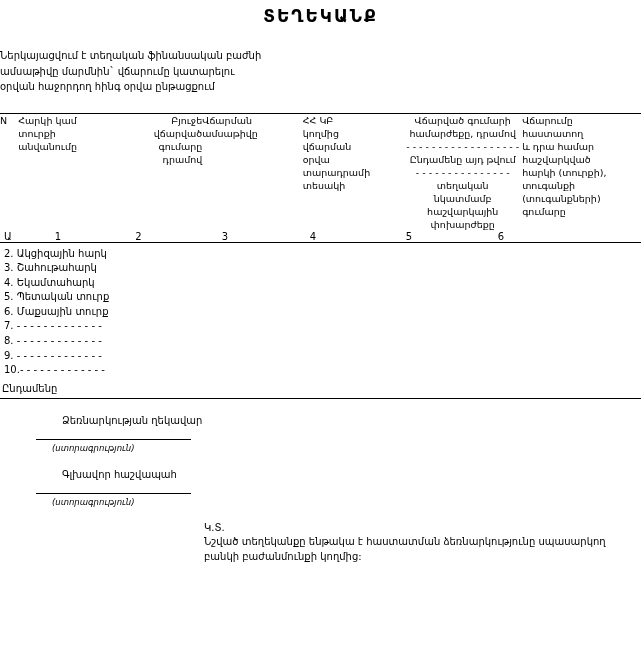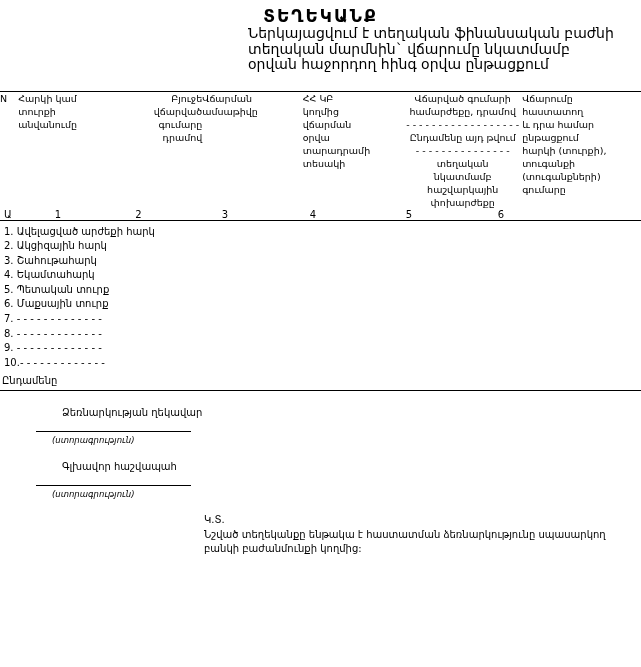--- a/index.html
+++ b/index.html
@@ -26,22 +26,22 @@
     font-weight: bold;
     letter-spacing: 2px;
     margin-top: 6px;
   }
   .subtitle {
     text-align: center;
     font-size: 10.5px;
     margin-top: 12px;
   }
   .intro {
-    padding-left: 248px;
-    font-size: 14px;
+    margin-top: 22px;
+    font-size: 10px;
     line-height: 15.5px;
   }
   .intro div { white-space: nowrap; }
 
   .rule {
     border: none;
     border-top: 1px solid #000;
     height: 0;
     margin: 0;
   }
@@ -130,21 +130,21 @@
 </head>
 <body>
 
 <div class="page">
 
   <div class="title">ՏԵՂԵԿԱՆՔ</div>
 
 
   <div class="intro">
     <div>Ներկայացվում է տեղական ֆինանսական բաժնի</div>
-    <div>տեղական մարմնին` վճարումը նկատմամբ</div>
+    <div>ամսաթիվը մարմնին` վճարումը կատարելու</div>
     <div>օրվան հաջորդող հինգ օրվա ընթացքում</div>
   </div>
 
   <hr class="rule rule-top">
 
   <table class="grid">
     <tbody>
         <tr>
       <td class="c0 hdrcell">
         <div style="visibility:hidden">Հարկի կամ</div>
@@ -181,21 +181,21 @@
         <div class="dash-line">- - - - - - - - - - - - - - -</div>
         <div>տեղական</div>
         <div>նկատմամբ</div>
         <div>հաշվարկային</div>
         <div>փոխարժեքը</div>
       </td>
       <td class="c7 hdrcell">
         <div>Վճարումը</div>
         <div>հաստատող</div>
         <div>և դրա համար</div>
-        <div>ընթացքում</div>
+        <div>հաշվարկված</div>
         <div>հարկի (տուրքի),</div>
         <div>տուգանքի</div>
         <div>(տուգանքների)</div>
         <div>գումարը</div>
       </td>
     </tr>
   </tbody>
     </table>
 
   <table class="grid">
@@ -209,21 +209,20 @@
       <td class="c5">5</td>
       <td class="c6">6</td>
       <td class="c7"></td>
     </tr>
   </tbody>
     </table>
 
   <hr class="rule">
 
   <div class="items">
-    <div>1. Ավելացված արժեքի հարկ</div>
     <div>2. Ակցիզային հարկ</div>
     <div>3. Շահութահարկ</div>
     <div>4. Եկամտահարկ</div>
     <div>5. Պետական տուրք</div>
     <div>6. Մաքսային տուրք</div>
     <div>7. - - - - - - - - - - - - -</div>
     <div>8. - - - - - - - - - - - - -</div>
     <div>9. - - - - - - - - - - - - -</div>
     <div>10.- - - - - - - - - - - - -</div>
   </div>

